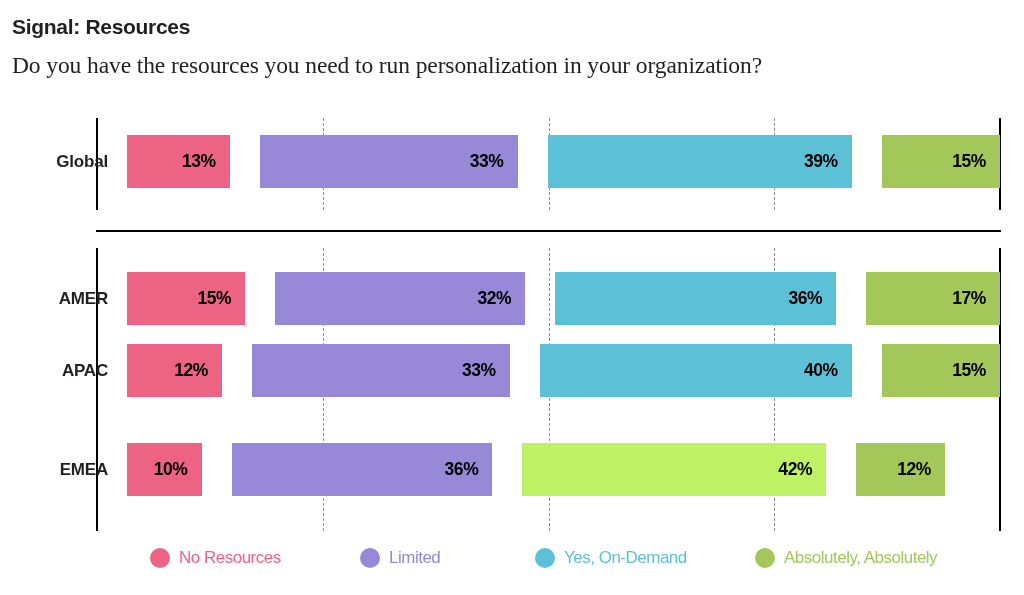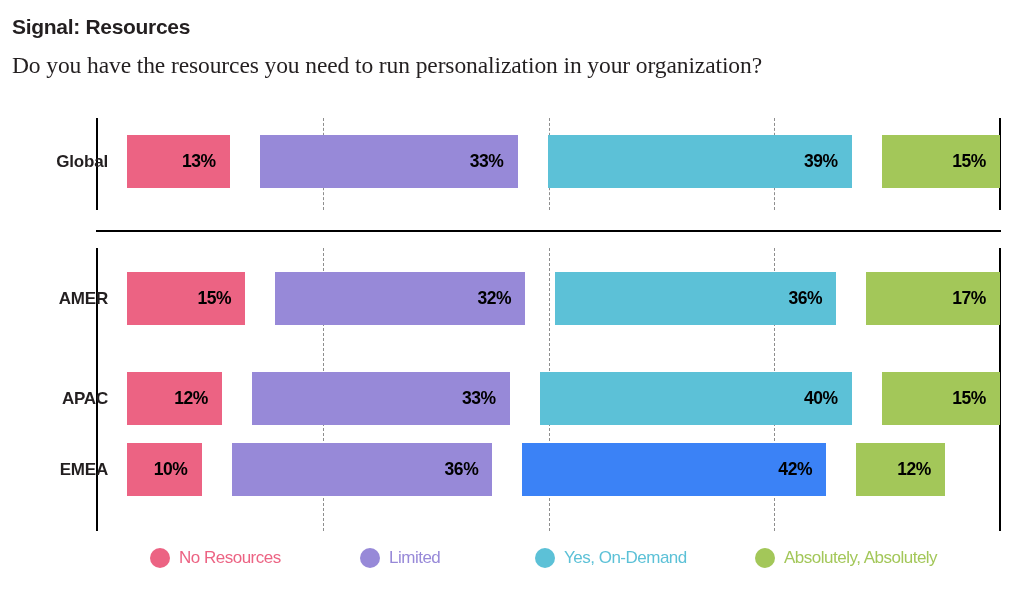--- a/index.html
+++ b/index.html
@@ -210,21 +210,21 @@
             <span class="seg-label">32%</span>
           </div>
           <div class="seg" style="width: 325.08px; background: rgb(92, 193, 215);">
             <span class="seg-label">36%</span>
           </div>
           <div class="seg" style="width: 153.51px; background: rgb(163, 199, 89);">
             <span class="seg-label">17%</span>
           </div>
         </div>
       </div>
-      <div class="bar-row" style="top: 372px;">
+      <div class="bar-row" style="top: 344px;">
         <div class="row-label">APAC</div>
         <div class="bar-track" style="width: 903px;">
           <div class="seg" style="width: 108.36px; background: rgb(236, 99, 131);">
             <span class="seg-label">12%</span>
           </div>
           <div class="seg" style="width: 297.99px; background: rgb(151, 137, 216);">
             <span class="seg-label">33%</span>
           </div>
           <div class="seg" style="width: 361.2px; background: rgb(92, 193, 215);">
             <span class="seg-label">40%</span>
@@ -236,21 +236,21 @@
       </div>
       <div class="bar-row" style="top: 443px;">
         <div class="row-label">EMEA</div>
         <div class="bar-track" style="width: 848px;">
           <div class="seg" style="width: 90.3px; background: rgb(236, 99, 131);">
             <span class="seg-label">10%</span>
           </div>
           <div class="seg" style="width: 325.08px; background: rgb(151, 137, 216);">
             <span class="seg-label">36%</span>
           </div>
-          <div class="seg" style="width: 379.26px; background: #3b82f6;">
+          <div class="seg" style="width: 379.26px; background: #bef264;">
             <span class="seg-label">42%</span>
           </div>
           <div class="seg" style="width: 108.36px; background: rgb(163, 199, 89);">
             <span class="seg-label">12%</span>
           </div>
         </div>
       </div>
     </div>
 
   <div class="panel-divider" id="divider" style="top: 230px;"></div>

